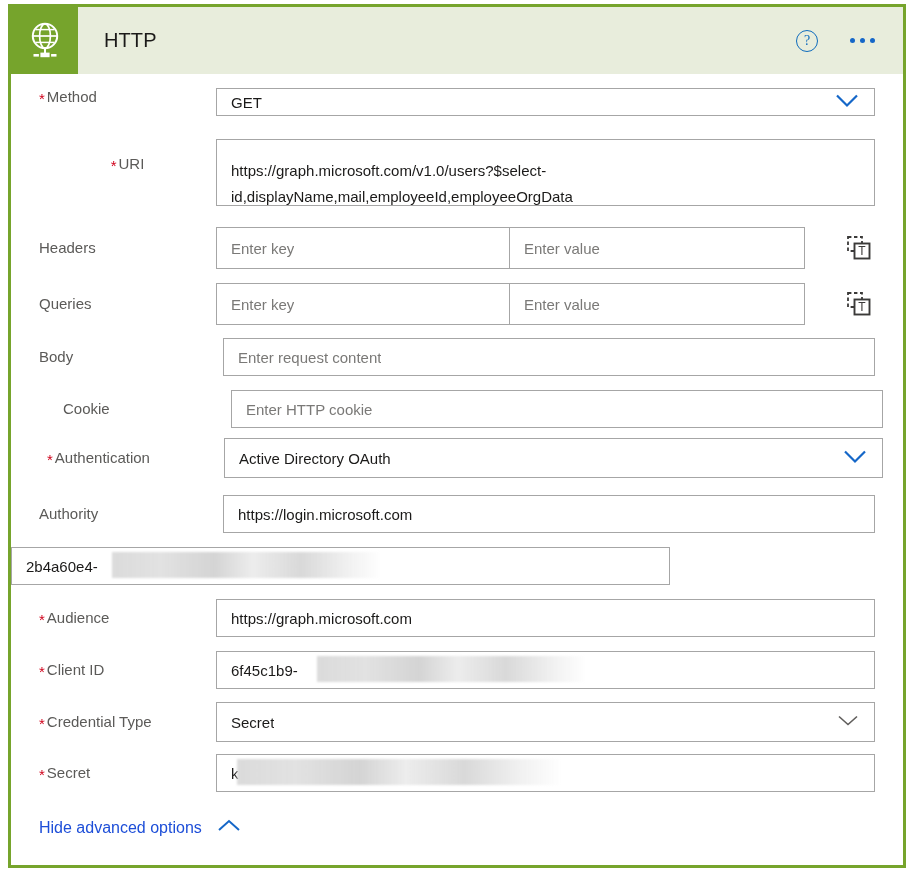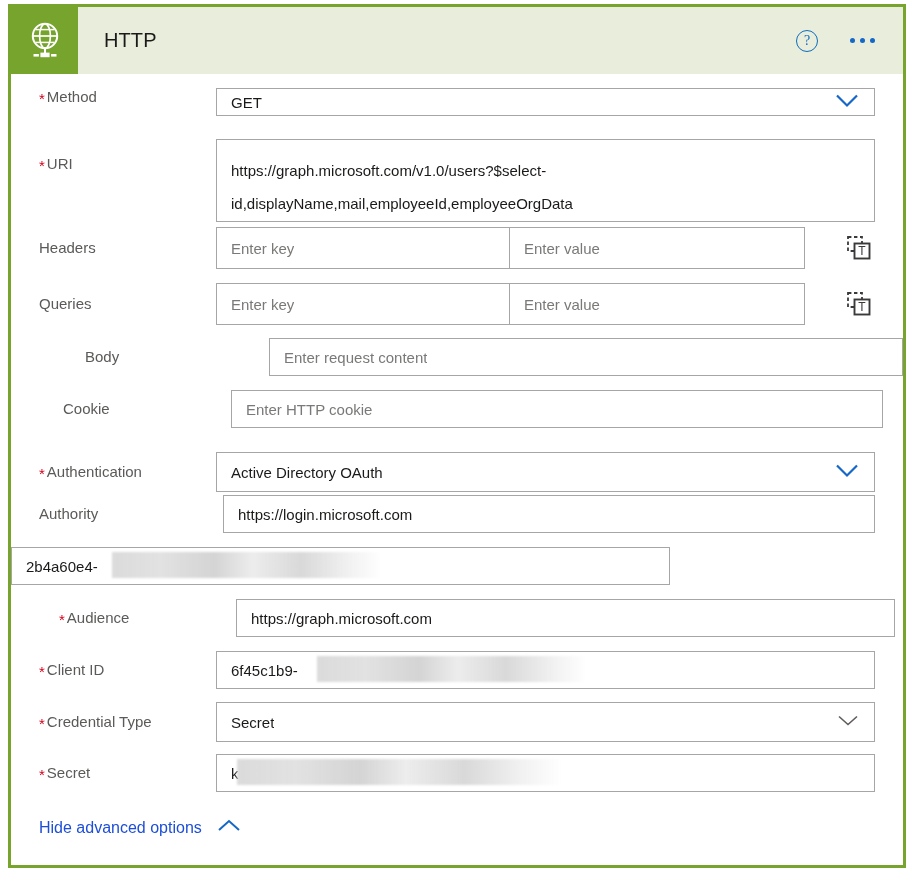--- a/index.html
+++ b/index.html
@@ -207,22 +207,22 @@
           <span class="val">GET</span>
           <span class="chev">
             <svg width="26" height="16" viewBox="0 0 26 16">
                 <polyline points="3,3 13,13 23,3" fill="none" stroke="#1567C8" stroke-width="2.2"></polyline>
               </svg>
           </span>
         </div>
       </div>
 
       <div class="row" style="top:65px;">
-        <div class="lbl" style="padding-top:16px;"><span class="req">*</span><span>URI</span></div>
-        <div class="field" style="width:659px;height:83px;align-items:flex-start;padding-top:14px;flex-direction:column;line-height:33px;">
+        <div class="lbl" style="padding-top:16px;text-align:center;"><span class="req">*</span><span>URI</span></div>
+        <div class="field" style="width:659px;height:67px;align-items:flex-start;padding-top:14px;flex-direction:column;line-height:33px;">
           <span class="val">https://graph.microsoft.com/v1.0/users?$select-</span>
           <span class="val">id,displayName,mail,employeeId,employeeOrgData</span>
         </div>
       </div>
 
       <div class="row" style="top:153px;align-items:center;border-radius:10px;">
         <div class="lbl"><span>Headers</span></div>
         <div class="field" style="width:294px;height:42px;">
           <span class="val ph">Enter key</span>
         </div>
@@ -248,35 +248,35 @@
         </div>
         <div class="t-icon" style="margin-left:41px;">
           <svg width="26" height="26" viewBox="0 0 26 26">
             <rect x="2" y="2" width="14" height="14" fill="none" stroke="#3B3A39" stroke-width="1.8" stroke-dasharray="3.4 2.6"></rect>
             <rect x="8.5" y="8.5" width="15" height="15" fill="#ffffff" stroke="#3B3A39" stroke-width="1.9"></rect>
             <text x="16" y="20.3" font-size="12" font-family="Liberation Sans, sans-serif" fill="#3B3A39" text-anchor="middle">T</text>
           </svg>
         </div>
       </div>
 
-      <div class="row" style="top:264px;align-items:center;padding-left:46px;">
+      <div class="row" style="top:264px;align-items:center;">
         <div class="lbl" style="padding-left:28px;width:212px;flex:0 0 212px;"><span>Body</span></div>
         <div class="field" style="width:652px;height:38px;">
           <span class="val ph">Enter request content</span>
         </div>
       </div>
 
       <div class="row" style="top:316px;align-items:center;">
         <div class="lbl" style="padding-left:44px;width:212px;flex:0 0 212px;margin-left:8px;"><span>Cookie</span></div>
         <div class="field" style="width:652px;height:38px;">
           <span class="val ph">Enter HTTP cookie</span>
         </div>
       </div>
 
-      <div class="row" style="top:378px;align-items:center;">
+      <div class="row" style="top:364px;align-items:center;margin-left:8px;">
         <div class="lbl"><span class="req">*</span><span>Authentication</span></div>
         <div class="field" style="width:659px;height:40px;">
           <span class="val">Active Directory OAuth</span>
           <span class="chev">
             <svg width="26" height="16" viewBox="0 0 26 16">
                 <polyline points="3,3 13,13 23,3" fill="none" stroke="#1567C8" stroke-width="2.2"></polyline>
               </svg>
           </span>
         </div>
       </div>
@@ -288,21 +288,21 @@
         </div>
       </div>
 
       <div class="row" style="top:473px;align-items:center;">
         <div class="field" style="width:659px;height:38px;">
           <span class="val">2b4a60e4-</span>
           <span class="blur" style="left:100px;width:270px;"></span>
         </div>
       </div>
 
-      <div class="row" style="top:525px;align-items:center;padding-left:20px;">
+      <div class="row" style="top:525px;align-items:center;">
         <div class="lbl"><span class="req">*</span><span>Audience</span></div>
         <div class="field" style="width:659px;height:38px;">
           <span class="val">https://graph.microsoft.com</span>
         </div>
       </div>
 
       <div class="row" style="top:577px;align-items:center;">
         <div class="lbl"><span class="req">*</span><span>Client ID</span></div>
         <div class="field" style="width:659px;height:38px;">
           <span class="val">6f45c1b9-</span>

